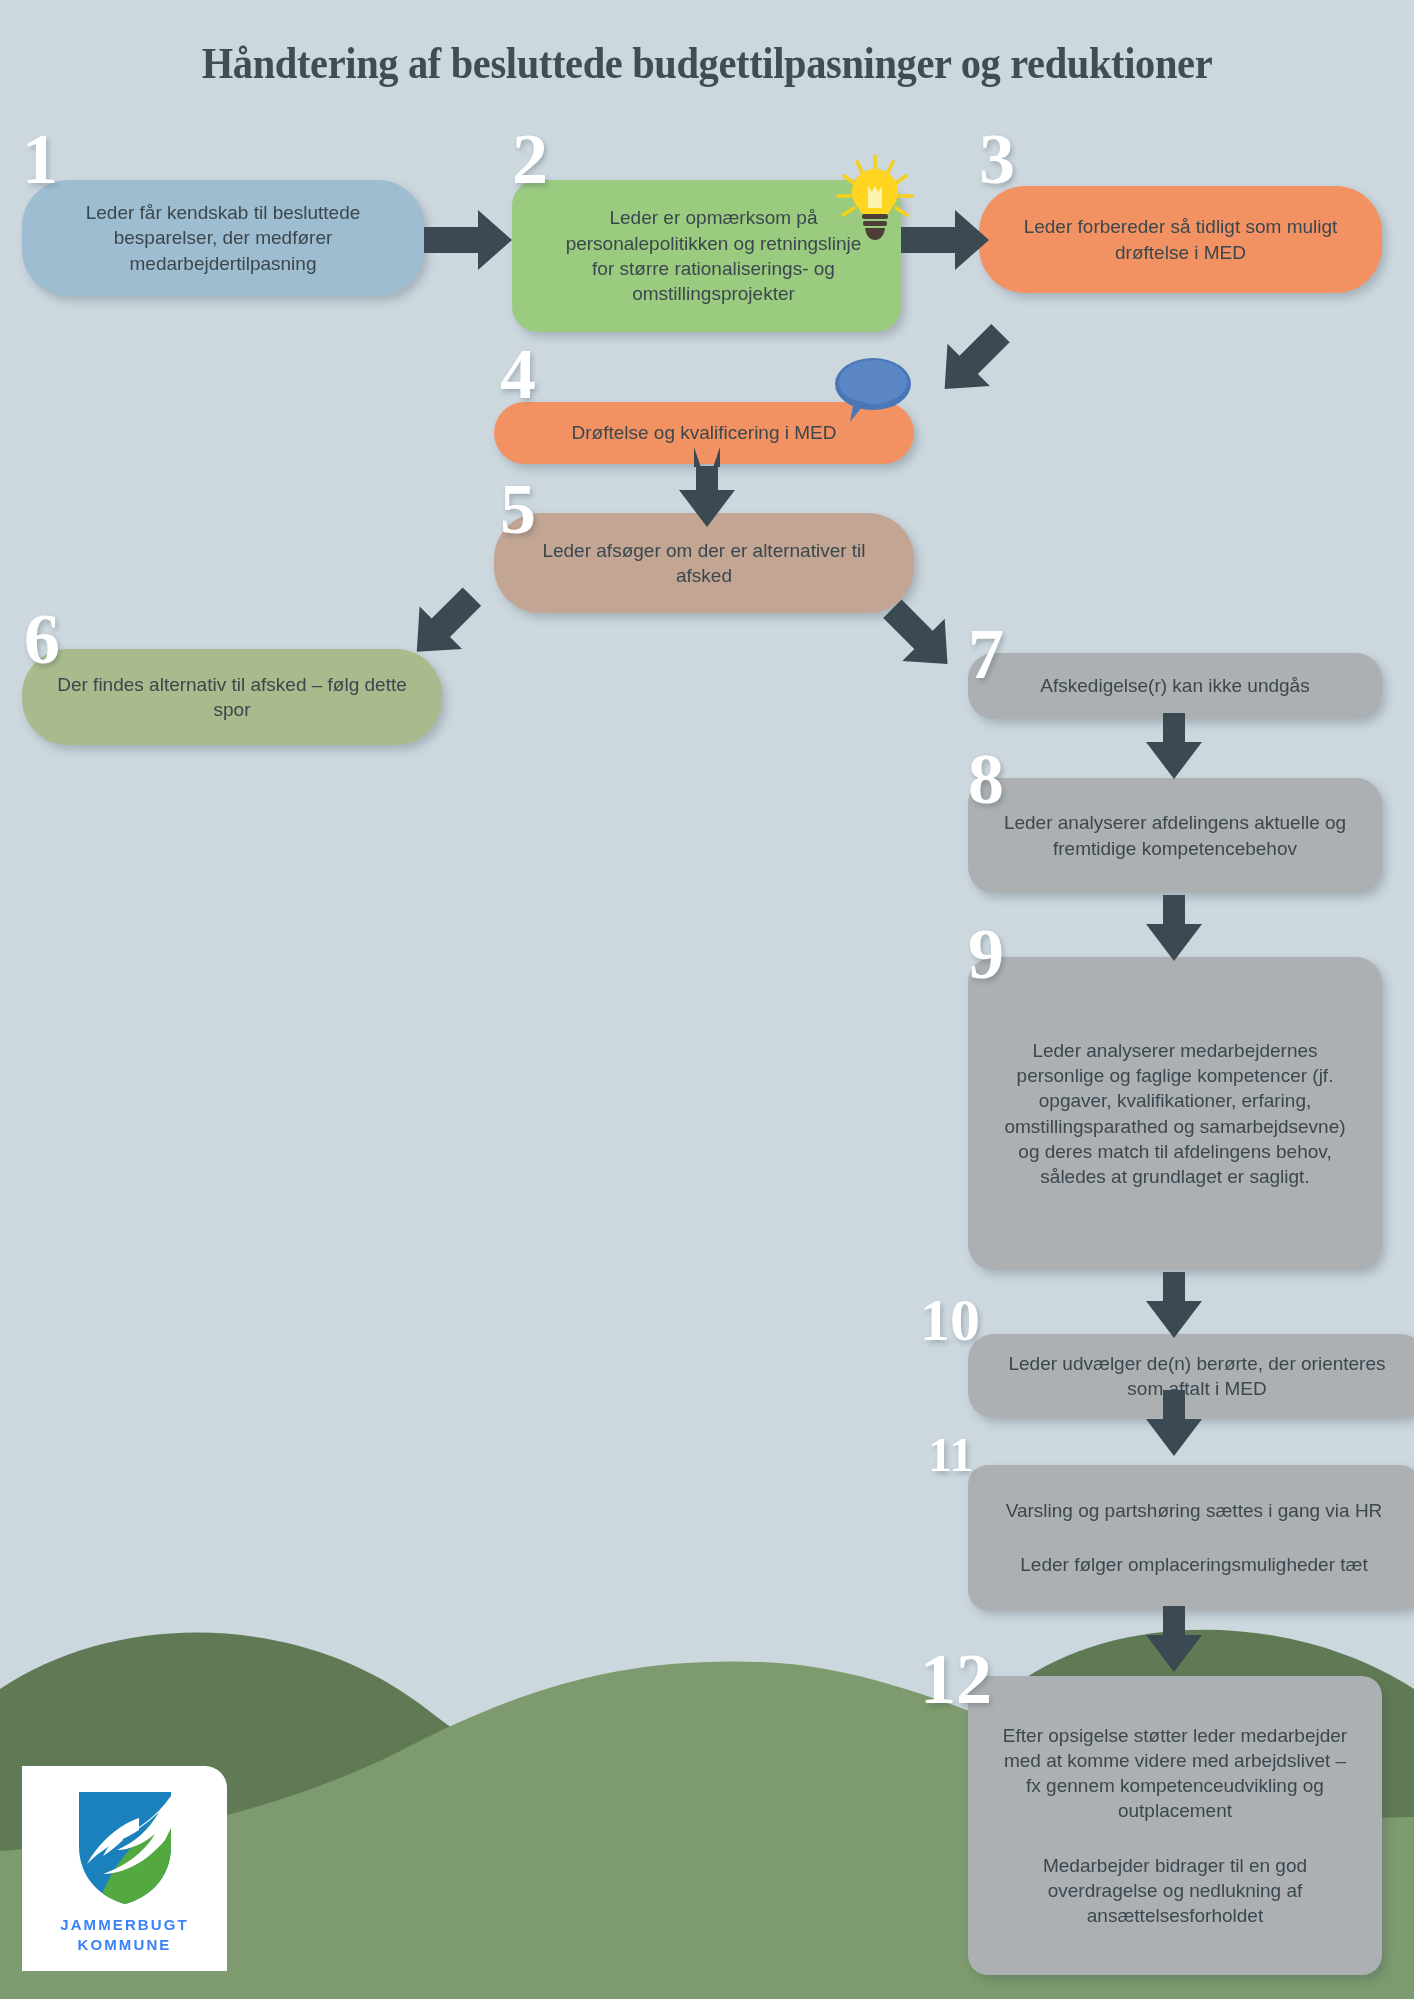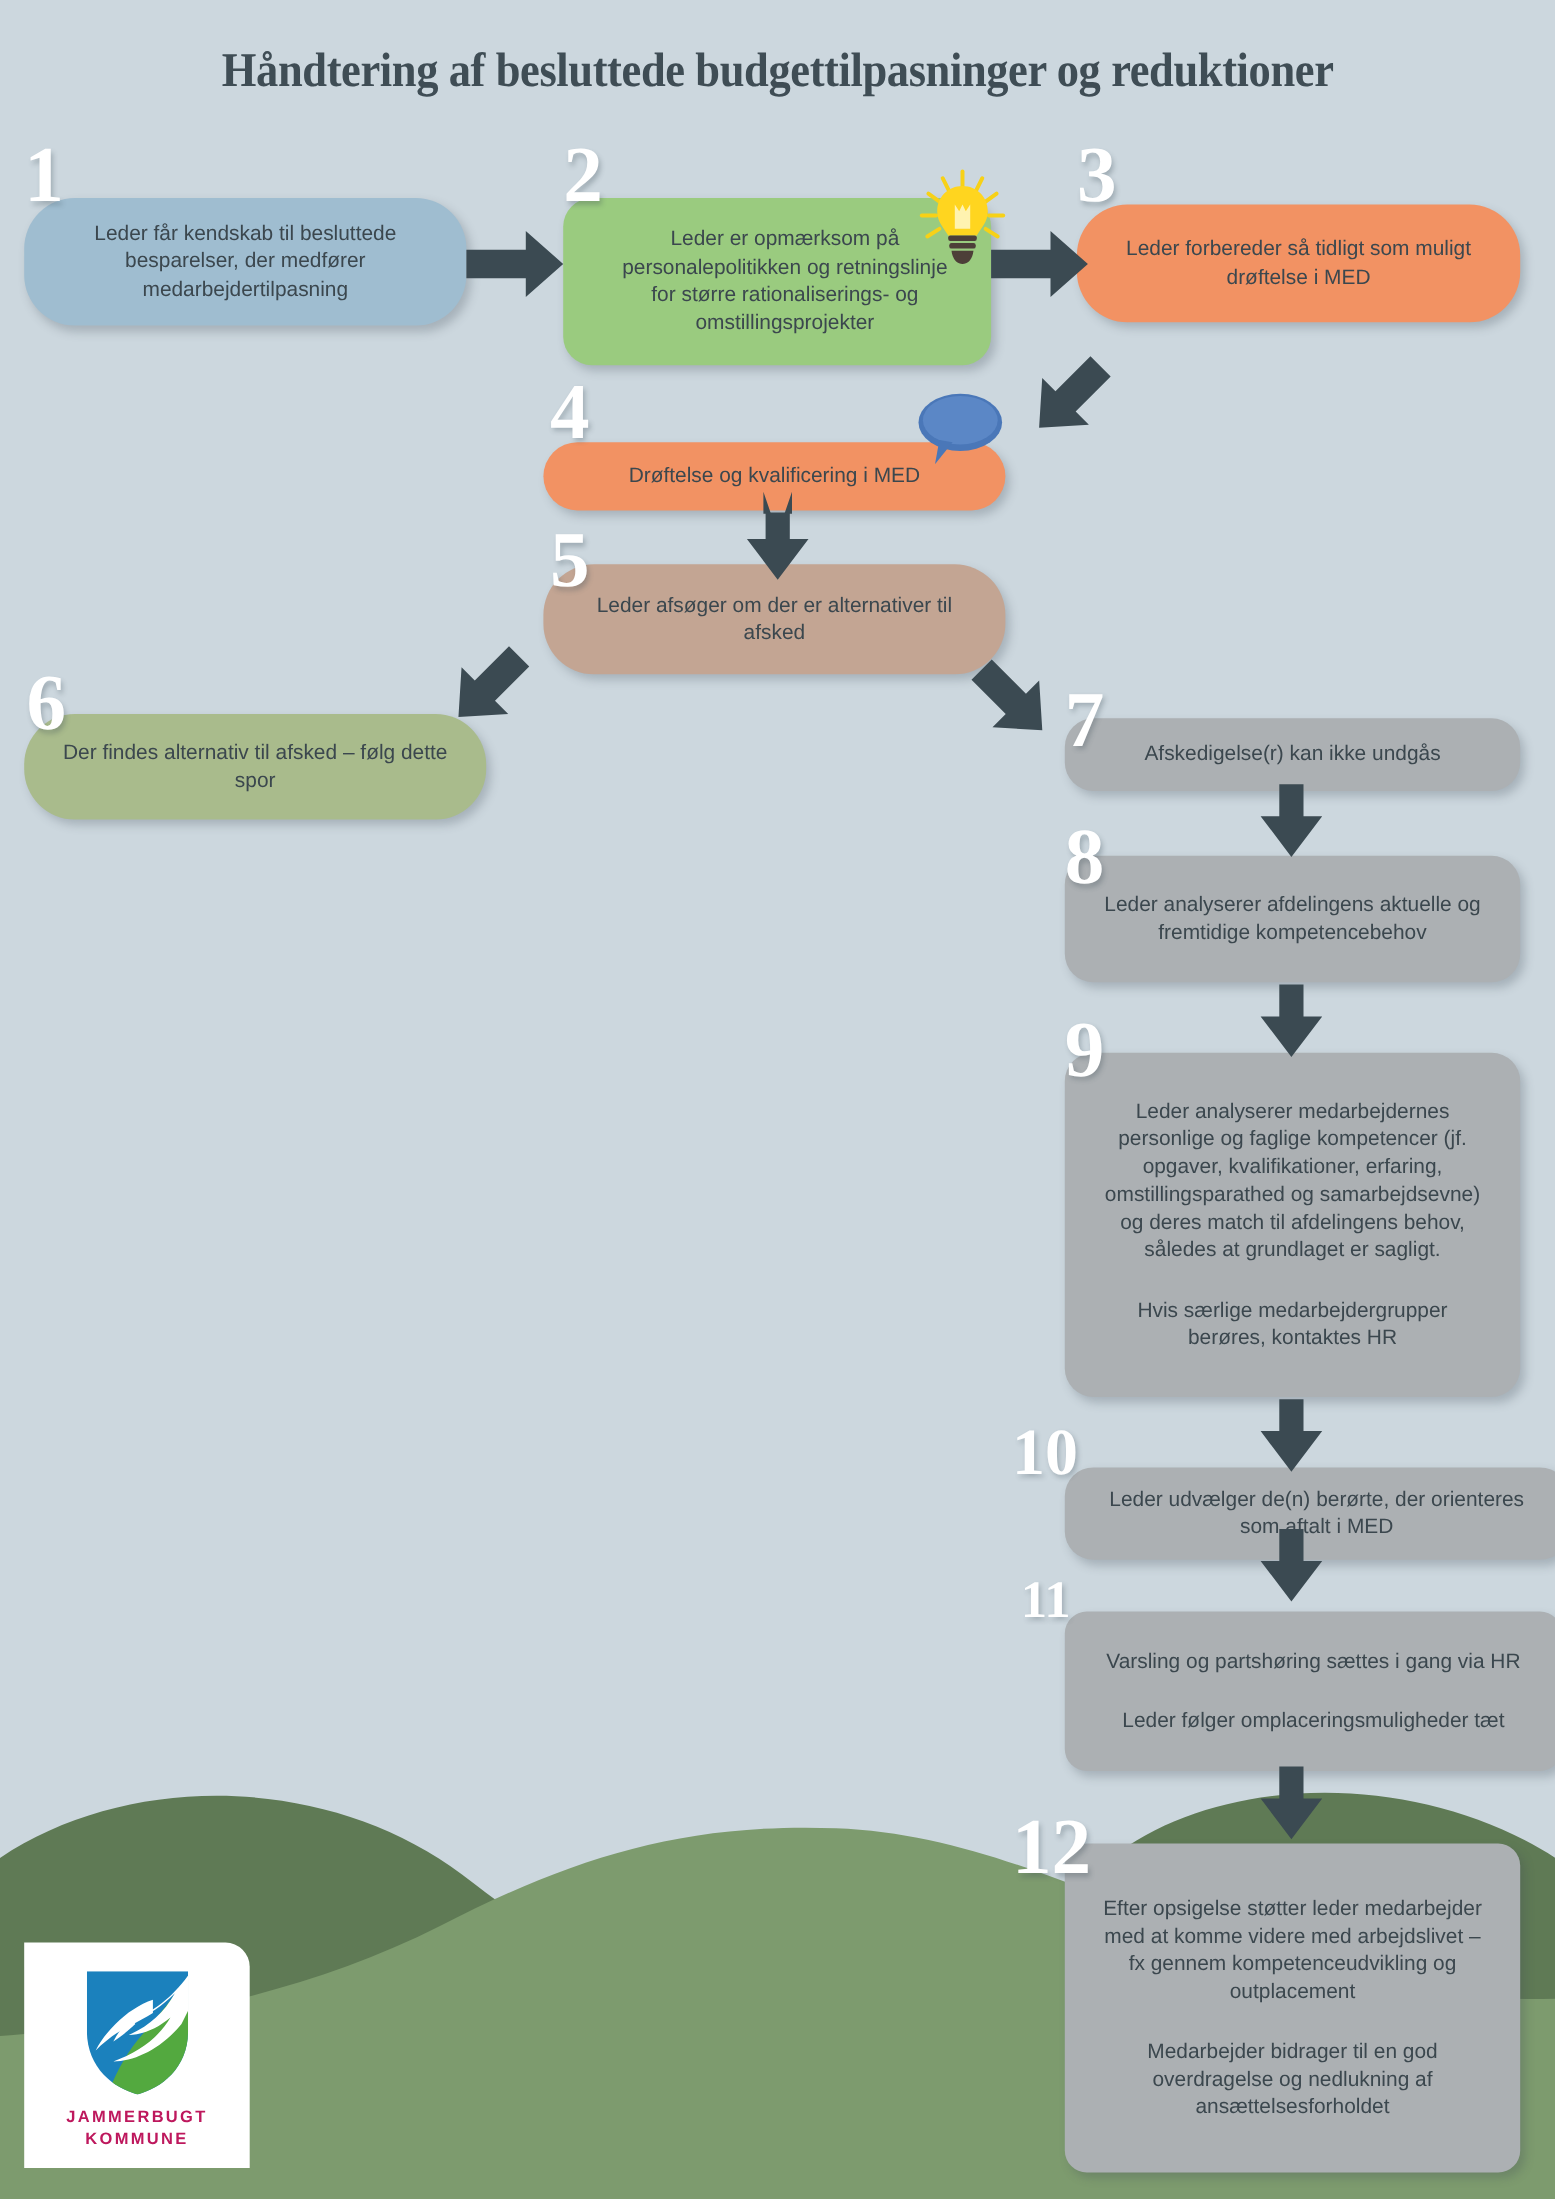--- a/index.html
+++ b/index.html
@@ -70,21 +70,21 @@
   .icon{position:absolute;z-index:7;}
 
   
   #logo{
     position:absolute;left:22px;bottom:28px;width:205px;height:205px;
     background:#ffffff;border-top-right-radius:22px;z-index:8;
     display:flex;flex-direction:column;align-items:center;justify-content:flex-start;
     padding-top:22px;box-sizing:border-box;
   }
   #logo-text{
-    margin-top:9px;text-align:center;color:#be185d;
+    margin-top:9px;text-align:center;color:#3b82f6;
     font-size:15px;font-weight:bold;letter-spacing:2.1px;line-height:1.35;
   }
 </style>
 </head>
 <body>
 
 <svg id="hills" viewBox="0 0 1414 430" preserveAspectRatio="none">
   <path fill="#5f7a55" d="M0,120 C120,40 300,45 420,135 C520,212 600,260 700,262 C820,264 900,205 1010,120 C1110,42 1290,40 1414,120 L1414,430 L0,430 Z"></path>
   <path fill="#7d9b6e" d="M0,282 C80,276 250,258 400,182 C520,120 620,88 760,93 C900,98 1020,170 1160,212 C1270,245 1350,250 1414,248 L1414,430 L0,430 Z"></path>
 </svg>
@@ -183,21 +183,20 @@
 </div>
 
 <div class="num" style="left:968px;top:750px;font-size:72px;">8</div>
 <div class="node c-gray r-soft" style="left:968px;top:778px;width:414px;height:115px;">
   <p>Leder analyserer afdelingens aktuelle og fremtidige kompetencebehov</p>
 </div>
 
 <div class="num" style="left:968px;top:925px;font-size:72px;">9</div>
 <div class="node c-gray r-soft" style="left:968px;top:957px;width:414px;height:313px;">
   <p>Leder analyserer medarbejdernes personlige og faglige kompetencer (jf. opgaver, kvalifikationer, erfaring, omstillingsparathed og samarbejdsevne) og deres match til afdelingens behov, således at grundlaget er sagligt.</p>
-  <p>Hvis særlige medarbejdergrupper berøres, kontaktes HR</p>
 </div>
 
 <div class="num" style="left:920px;top:1296px;font-size:60px;">10</div>
 <div class="node c-gray r-soft" style="left:968px;top:1334px;width:458px;height:84px;">
   <p>Leder udvælger de(n) berørte, der orienteres som aftalt i MED</p>
 </div>
 
 <div class="num" style="left:928px;top:1435px;font-size:48px;">11</div>
 <div class="node c-gray r-soft2" style="left:968px;top:1465px;width:452px;height:145px;">
   <p>Varsling og partshøring sættes i gang via HR</p>

